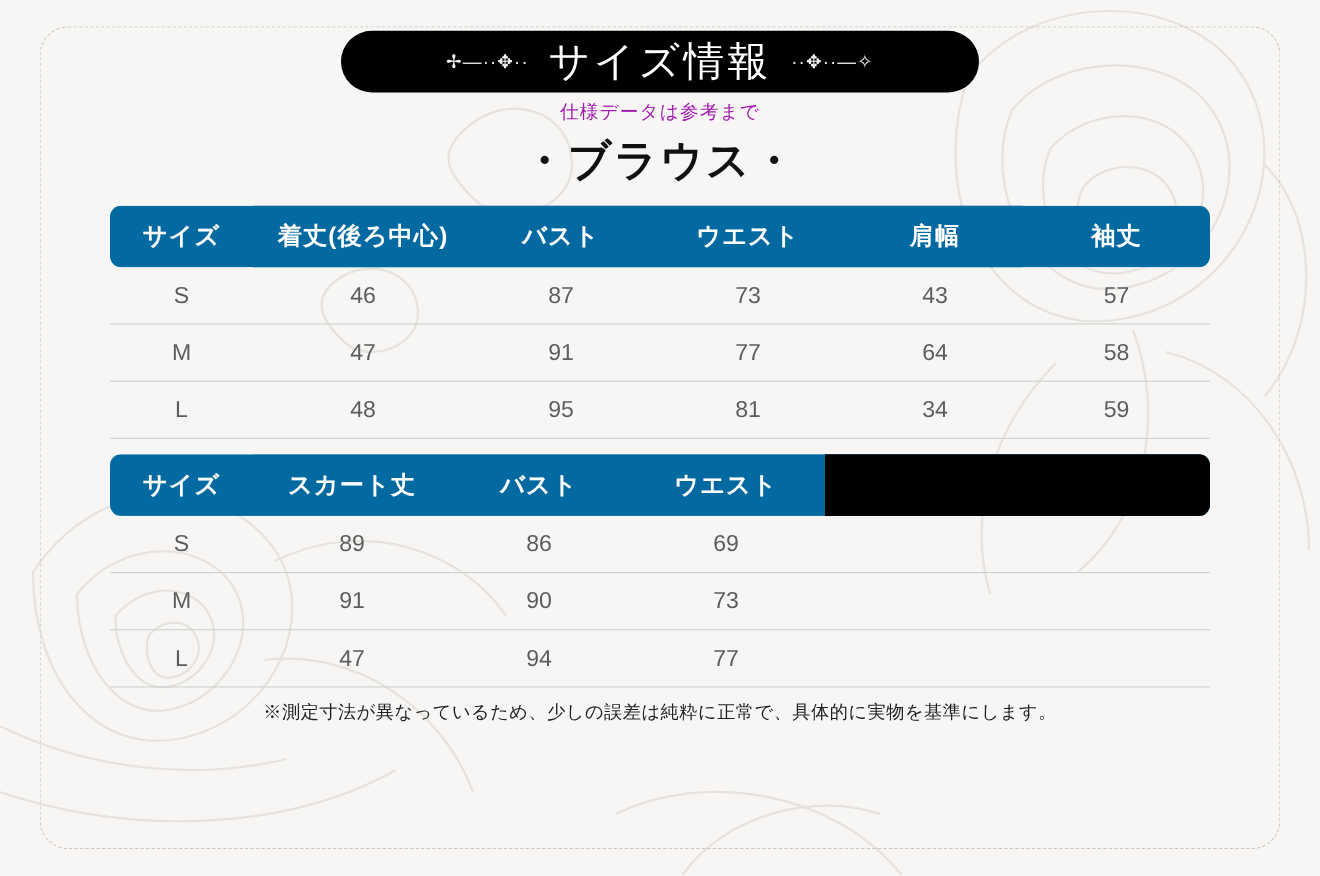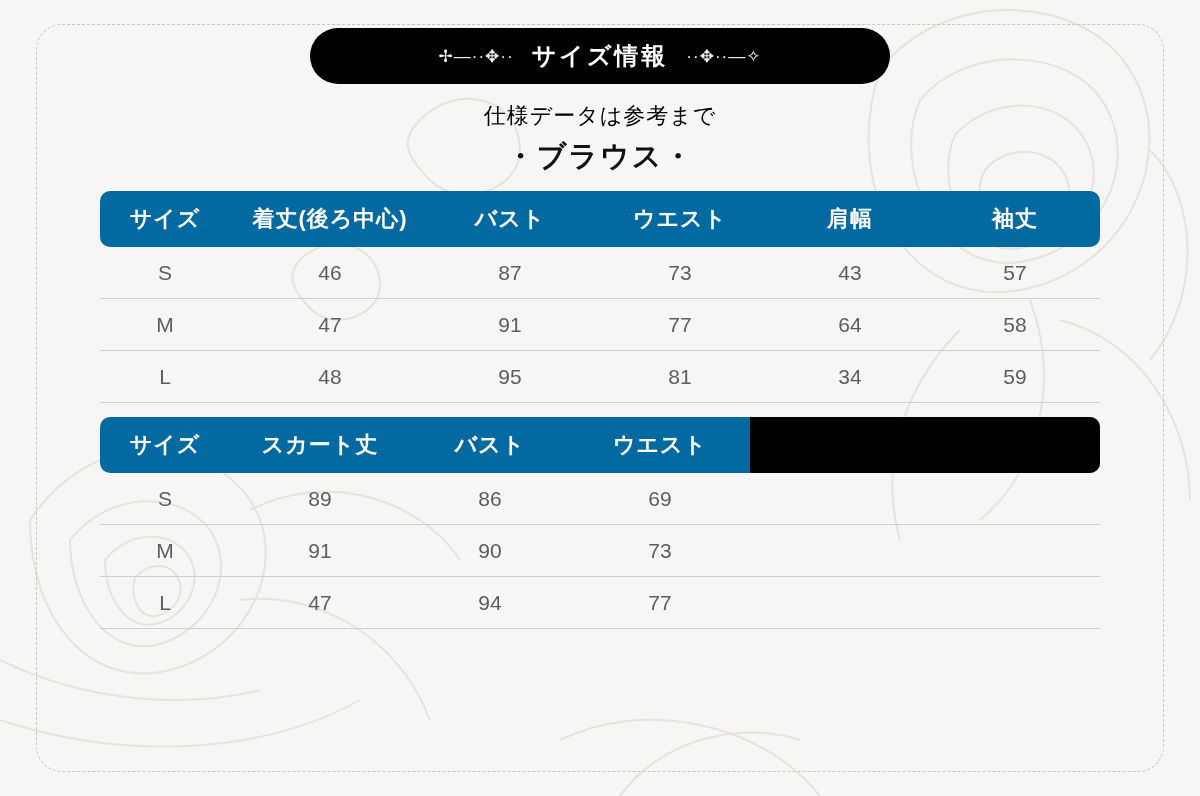--- a/index.html
+++ b/index.html
@@ -62,37 +62,37 @@
     padding: 0 26px;
   }
   .title-pill .orn {
     font-size: 17px;
     letter-spacing: 1px;
     color: #ffffff;
     white-space: nowrap;
     opacity: .95;
   }
   .title-pill .title-text {
-    font-size: 24px;
-    font-weight: bold;
+    font-size: 37px;
+    font-weight: normal;
     letter-spacing: 3px;
     white-space: nowrap;
   }
 
   .subtitle {
     text-align: center;
-    font-size: 22px;
-    color: #000000;
-    margin-top: 17px;
+    font-size: 17px;
+    color: #a21caf;
+    margin-top: 6px;
     letter-spacing: 1px;
   }
 
   .section-heading {
     text-align: center;
-    font-size: 29px;
+    font-size: 39px;
     font-weight: bold;
     color: #111111;
     letter-spacing: 2px;
     margin-top: 6px;
   }
   .section-heading.second {
     margin-top: 24px;
   }
 
   
@@ -296,15 +296,16 @@
             <td>L</td>
             <td>47</td>
             <td>94</td>
             <td>77</td>
             <td></td>
           </tr>
         </tbody>
       </table>
     </div>
 
+    <div class="note">※測定寸法が異なっているため、少しの誤差は純粋に正常で、具体的に実物を基準にします。</div>
 
   </div>
 </div>
 
 </body></html>

